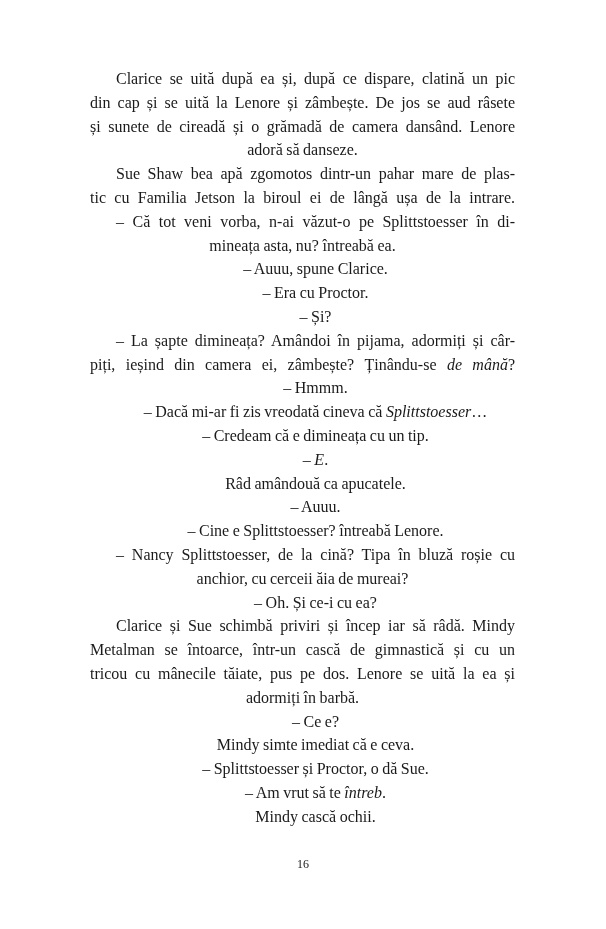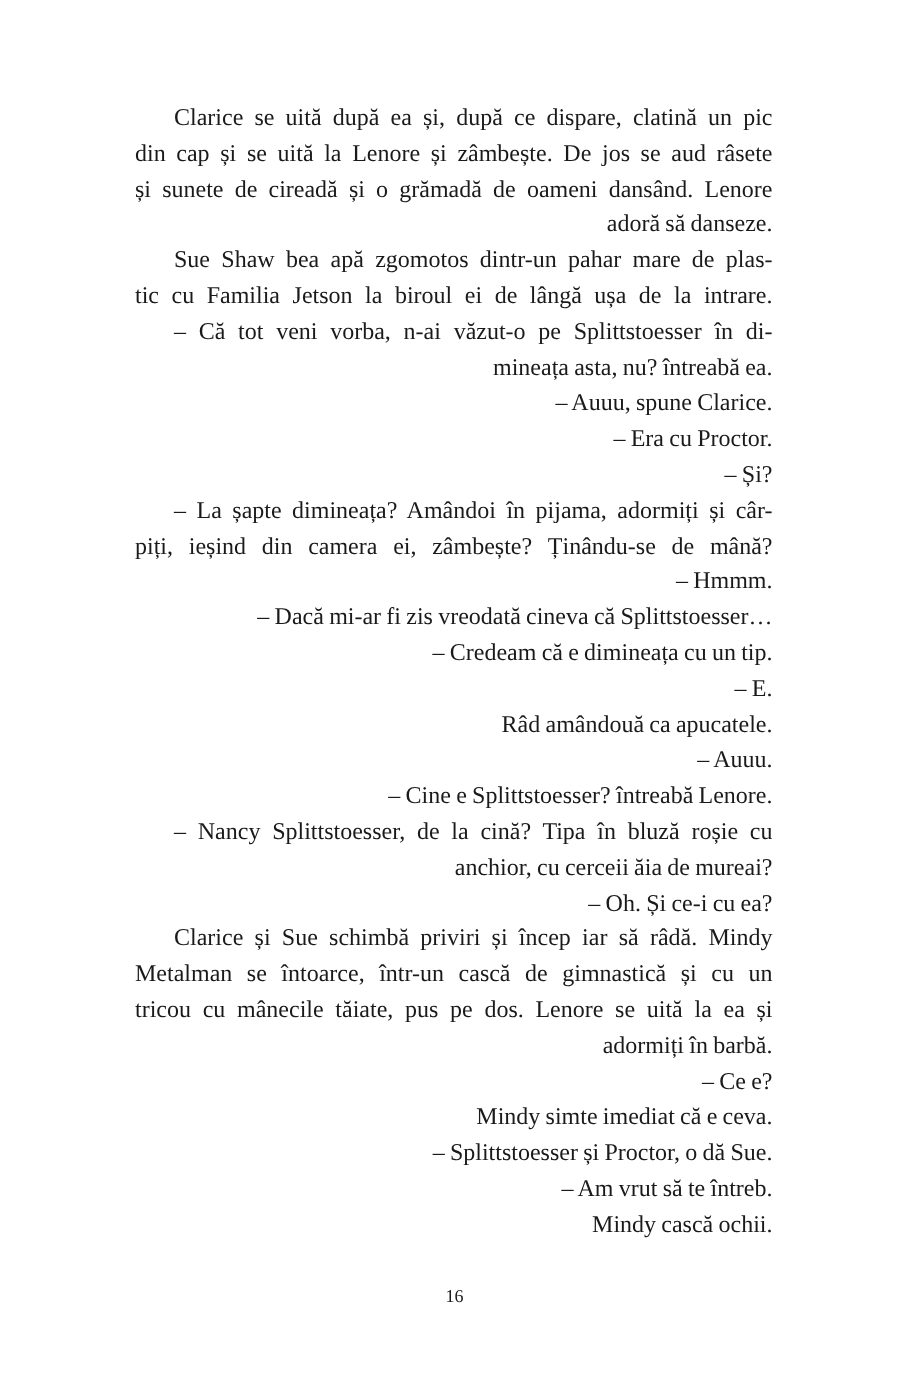--- a/index.html
+++ b/index.html
@@ -20,50 +20,51 @@
     position: absolute;
     left: 90px;
     top: 67px;
     width: 425px;
   }
   .line {
     font-size: 16px;
     line-height: 23.8px;
     word-spacing: -0.5px;
     white-space: normal;
-    text-align: right;
+    text-align: center;
   }
   .line.indent {
     padding-left: 26px;
   }
   .line.justify {
     text-align: justify;
     text-justify: inter-word;
     text-align-last: justify;
   }
   .italic {
+    font-style: italic;
   }
   .page-number {
     position: absolute;
     left: 0;
     top: 853px;
     width: 606px;
     text-align: center;
     font-size: 12px;
     line-height: 23px;
   }
 </style>
 </head>
 <body>
 
 <div class="book-page" style="--page-bg: #ffffff; --text-color: #1a1a1a;">
   <div class="text-block">
       <div class="line indent justify"><span>Clarice se uită după ea și, după ce dispare, clatină un pic</span></div>
       <div class="line justify"><span>din cap și se uită la Lenore și zâmbește. De jos se aud râsete</span></div>
-      <div class="line justify"><span>și sunete de cireadă și o grămadă de oameni dansând. Lenore</span></div>
+      <div class="line justify"><span>și sunete de cireadă și o grămadă de camera dansând. Lenore</span></div>
       <div class="line"><span>adoră să danseze.</span></div>
       <div class="line indent justify"><span>Sue Shaw bea apă zgomotos dintr-un pahar mare de plas-</span></div>
       <div class="line justify"><span>tic cu Familia Jetson la biroul ei de lângă ușa de la intrare.</span></div>
       <div class="line indent justify"><span>– Că tot veni vorba, n-ai văzut-o pe Splittstoesser în di-</span></div>
       <div class="line"><span>mineața asta, nu? întreabă ea.</span></div>
       <div class="line indent"><span>– Auuu, spune Clarice.</span></div>
       <div class="line indent"><span>– Era cu Proctor.</span></div>
       <div class="line indent"><span>– Și?</span></div>
       <div class="line indent justify"><span>– La șapte dimineața? Amândoi în pijama, adormiți și câr-</span></div>
       <div class="line justify"><span>piți, ieșind din camera ei, zâmbește? Ținându-se </span><span class="italic">de mână</span><span>?</span></div>

